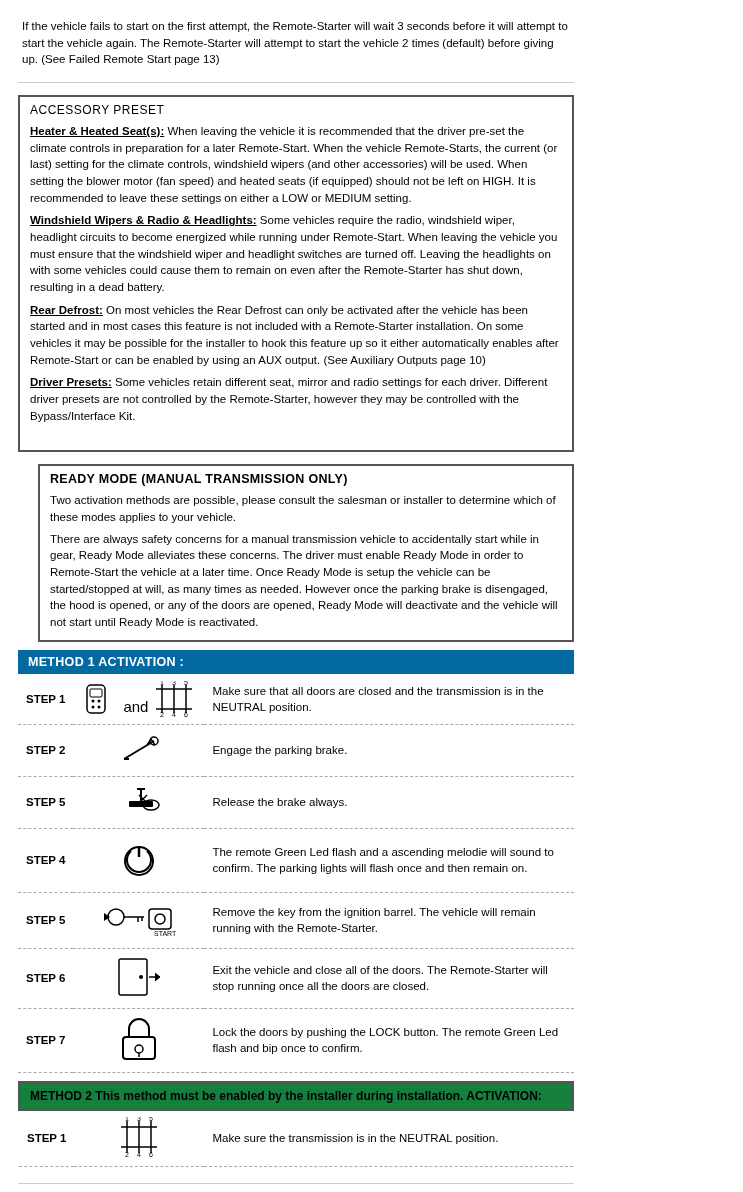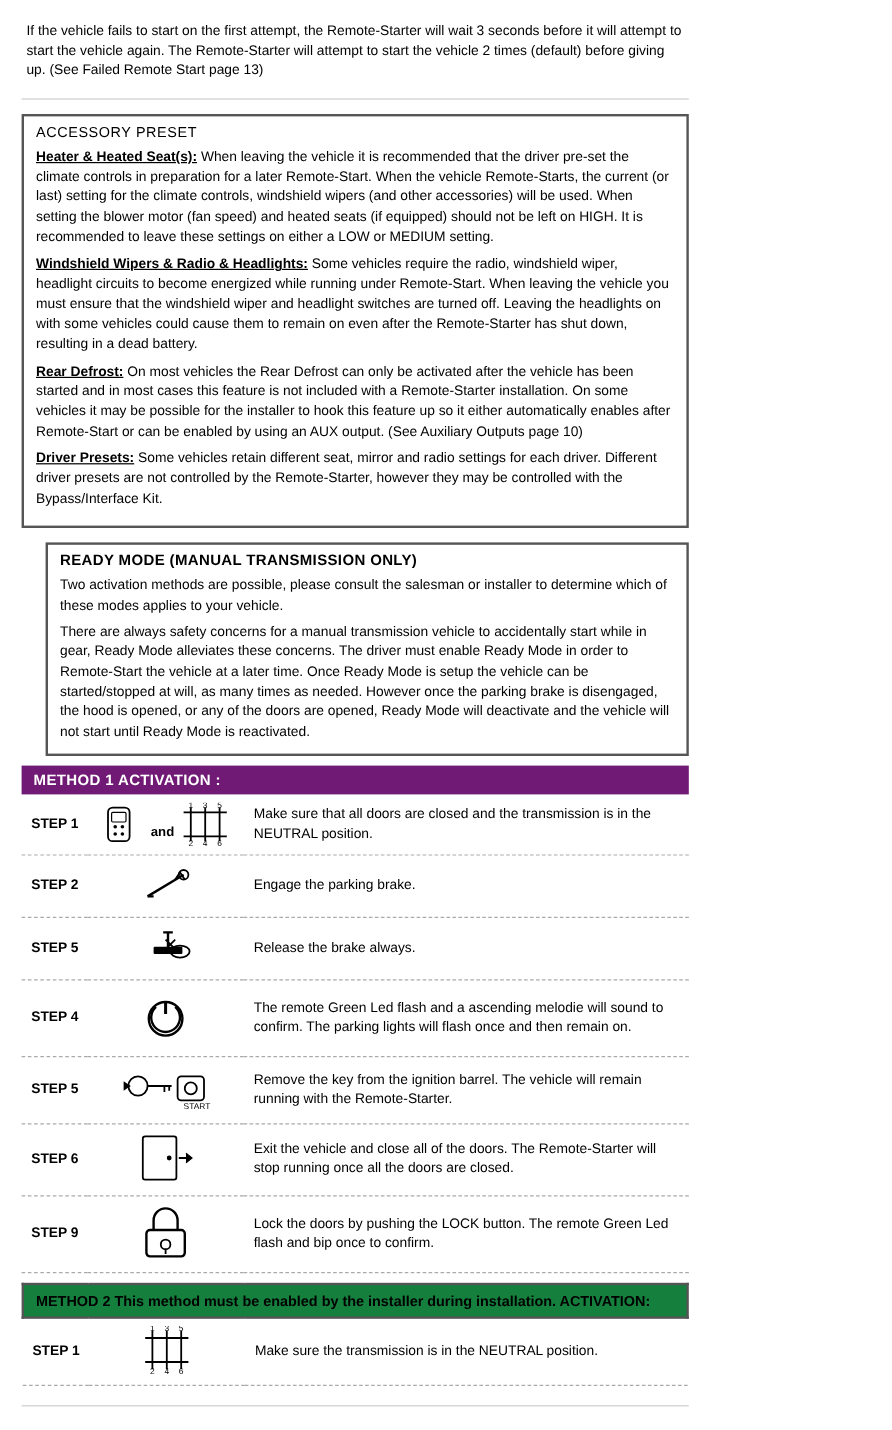--- a/index.html
+++ b/index.html
@@ -33,21 +33,21 @@
       font-weight: normal;
       font-size: 12px;
       margin-bottom: 6px;
       letter-spacing: 0.5px;
     }
     .section-content p {
       font-size: 11.5px;
       line-height: 1.45;
       margin-bottom: 6px;
     }
-    .section-content p:last-child { margin-bottom: 4px; }
+    .section-content p:last-child { margin-bottom: 16px; }
     .underline-label { text-decoration: underline; font-weight: bold; }
 
     
     .ready-mode-box {
       border: 2px solid #555;
       padding: 6px 10px 4px 10px;
       margin-bottom: 8px;
       margin-left: 20px;
     }
     .ready-mode-header {
@@ -64,21 +64,21 @@
       margin-bottom: 5px;
     }
 
     
     .method-table {
       width: 100%;
       border-collapse: collapse;
       margin-bottom: 8px;
     }
     .method-header {
-      background: #701a75;
+      background: #0369a1;
       color: #fff;
       font-size: 12.5px;
       font-weight: bold;
       padding: 5px 10px;
       text-align: left;
       letter-spacing: 0.3px;
     }
     .step-row td {
       border-bottom: 1px dashed #aaa;
       padding: 6px 8px;
@@ -170,21 +170,21 @@
           <div class="icon-row">
 
             <svg width="38" height="38" viewBox="0 0 38 38">
               <rect x="6" y="5" width="18" height="28" rx="4" ry="4" fill="none" stroke="#000" stroke-width="1.5"></rect>
               <rect x="9" y="9" width="12" height="8" rx="1" fill="none" stroke="#000" stroke-width="1"></rect>
               <circle cx="12" cy="21" r="1.5" fill="#000"></circle>
               <circle cx="18" cy="21" r="1.5" fill="#000"></circle>
               <circle cx="12" cy="27" r="1.5" fill="#000"></circle>
               <circle cx="18" cy="27" r="1.5" fill="#000"></circle>
             </svg>
-            <span style="font-size:11px;font-weight:bold;margin-top:15px;">and</span>
+            <span style="font-size:15px;font-weight:normal;margin-top:15px;">and</span>
 
             <svg width="44" height="36" viewBox="0 0 44 36">
 
               <line x1="4" y1="8" x2="40" y2="8" stroke="#000" stroke-width="1.5"></line>
 
               <line x1="4" y1="28" x2="40" y2="28" stroke="#000" stroke-width="1.5"></line>
 
               <line x1="10" y1="4" x2="10" y2="32" stroke="#000" stroke-width="1.5"></line>
               <line x1="22" y1="4" x2="22" y2="32" stroke="#000" stroke-width="1.5"></line>
               <line x1="34" y1="4" x2="34" y2="32" stroke="#000" stroke-width="1.5"></line>
@@ -281,21 +281,21 @@
 
             <line x1="38" y1="22" x2="48" y2="22" stroke="#000" stroke-width="1.5"></line>
             <polyline points="44,18 49,22 44,26" fill="#000" stroke="#000" stroke-width="1"></polyline>
           </svg>
         </td>
         <td class="step-desc">Exit the vehicle and close all of the doors.
 The Remote-Starter will stop running once all the doors are closed.</td>
       </tr>
 
       <tr class="step-row">
-        <td class="step-label">STEP 9</td>
+        <td class="step-label">STEP 7</td>
         <td class="step-icon">
           
           <svg width="44" height="48" viewBox="0 0 44 48">
             <rect x="6" y="22" width="32" height="22" rx="3" fill="none" stroke="#000" stroke-width="2"></rect>
             <path d="M12,22 L12,14 A10,10 0 0,1 32,14 L32,22" fill="none" stroke="#000" stroke-width="2"></path>
             <circle cx="22" cy="34" r="4" fill="none" stroke="#000" stroke-width="1.5"></circle>
             <line x1="22" y1="38" x2="22" y2="42" stroke="#000" stroke-width="1.5"></line>
           </svg>
         </td>
         <td class="step-desc">Lock the doors by pushing the LOCK button. The remote Green Led flash and bip once to confirm.</td>

